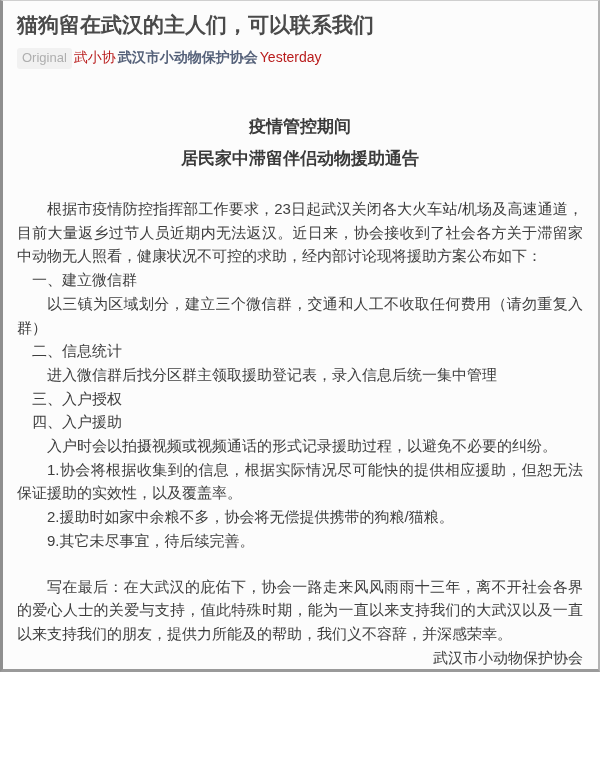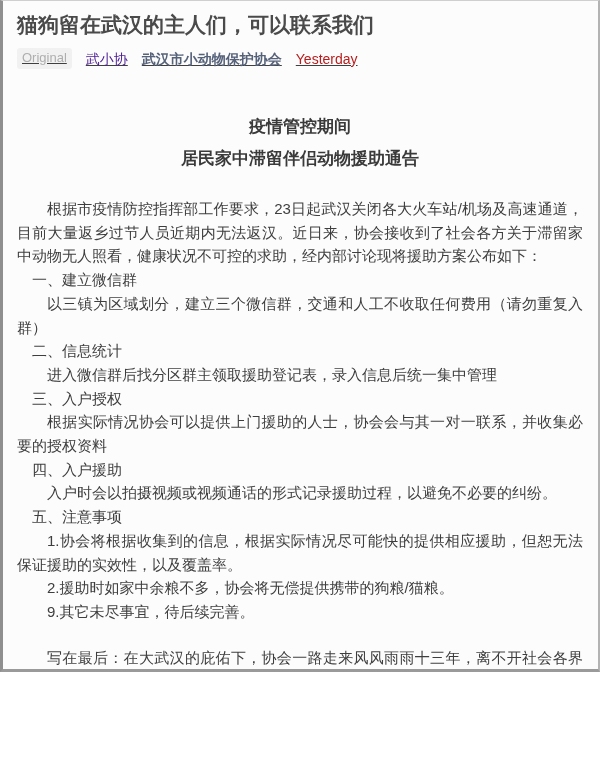--- a/index.html
+++ b/index.html
@@ -25,36 +25,35 @@
   
   .art-title {
     font-size: 21px;
     line-height: 30px;
     font-weight: 600;
     color: #4a4a4a;
     margin: 0;
   }
   .meta-row {
     display: flex;
-    align-items: center;
-    gap: 14px;
+    align-items: flex-start;
+    gap: 2px;
     margin-top: 8px;
     font-size: 14px;
     line-height: 18px;
     white-space: nowrap;
-    text-decoration: underline;
   }
   .badge {
     background: #f1f1f1;
     color: #aeaeae;
     font-size: 13px;
     padding: 1px 5px 2px 5px;
     border-radius: 3px;
   }
-  .author { color: #4c1d95; }
+  .author { color: #b91c1c; }
   .account { color: #56627a; font-weight: 600; cursor: pointer; }
   .timestamp { color: #b91c1c; }
   
   .doc-title {
     text-align: center;
     font-weight: 700;
     color: #3a3a3a;
     font-size: 17px;
     line-height: 32px;
     margin: 0;
@@ -104,26 +103,24 @@
 
     <p class="para">根据市疫情防控指挥部工作要求，23日起武汉关闭各大火车站/机场及高速通道，目前大量返乡过节人员近期内无法返汉。近日来，协会接收到了社会各方关于滞留家中动物无人照看，健康状况不可控的求助，经内部讨论现将援助方案公布如下：</p>
 
     <p class="sec-head">一、建立微信群</p>
     <p class="para">以三镇为区域划分，建立三个微信群，交通和人工不收取任何费用（请勿重复入群）</p>
 
     <p class="sec-head">二、信息统计</p>
     <p class="para">进入微信群后找分区群主领取援助登记表，录入信息后统一集中管理</p>
 
     <p class="sec-head">三、入户授权</p>
-    <p class="para">根据实际情况协会可以提供上门援助的人士，协会会与其一对一联系，并收集必要的授权资料</p>
 
     <p class="sec-head">四、入户援助</p>
     <p class="para">入户时会以拍摄视频或视频通话的形式记录援助过程，以避免不必要的纠纷。</p>
 
-    <p class="sec-head">五、注意事项</p>
     <p class="para">1.协会将根据收集到的信息，根据实际情况尽可能快的提供相应援助，但恕无法保证援助的实效性，以及覆盖率。</p>
     <p class="para">2.援助时如家中余粮不多，协会将无偿提供携带的狗粮/猫粮。</p>
     <p class="para">9.其它未尽事宜，待后续完善。</p>
 
     <p class="para closing">写在最后：在大武汉的庇佑下，协会一路走来风风雨雨十三年，离不开社会各界的爱心人士的关爱与支持，值此特殊时期，能为一直以来支持我们的大武汉以及一直以来支持我们的朋友，提供力所能及的帮助，我们义不容辞，并深感荣幸。</p>
 
     <p class="sig-block">武汉市小动物保护协会</p>
 
   </div>
 

